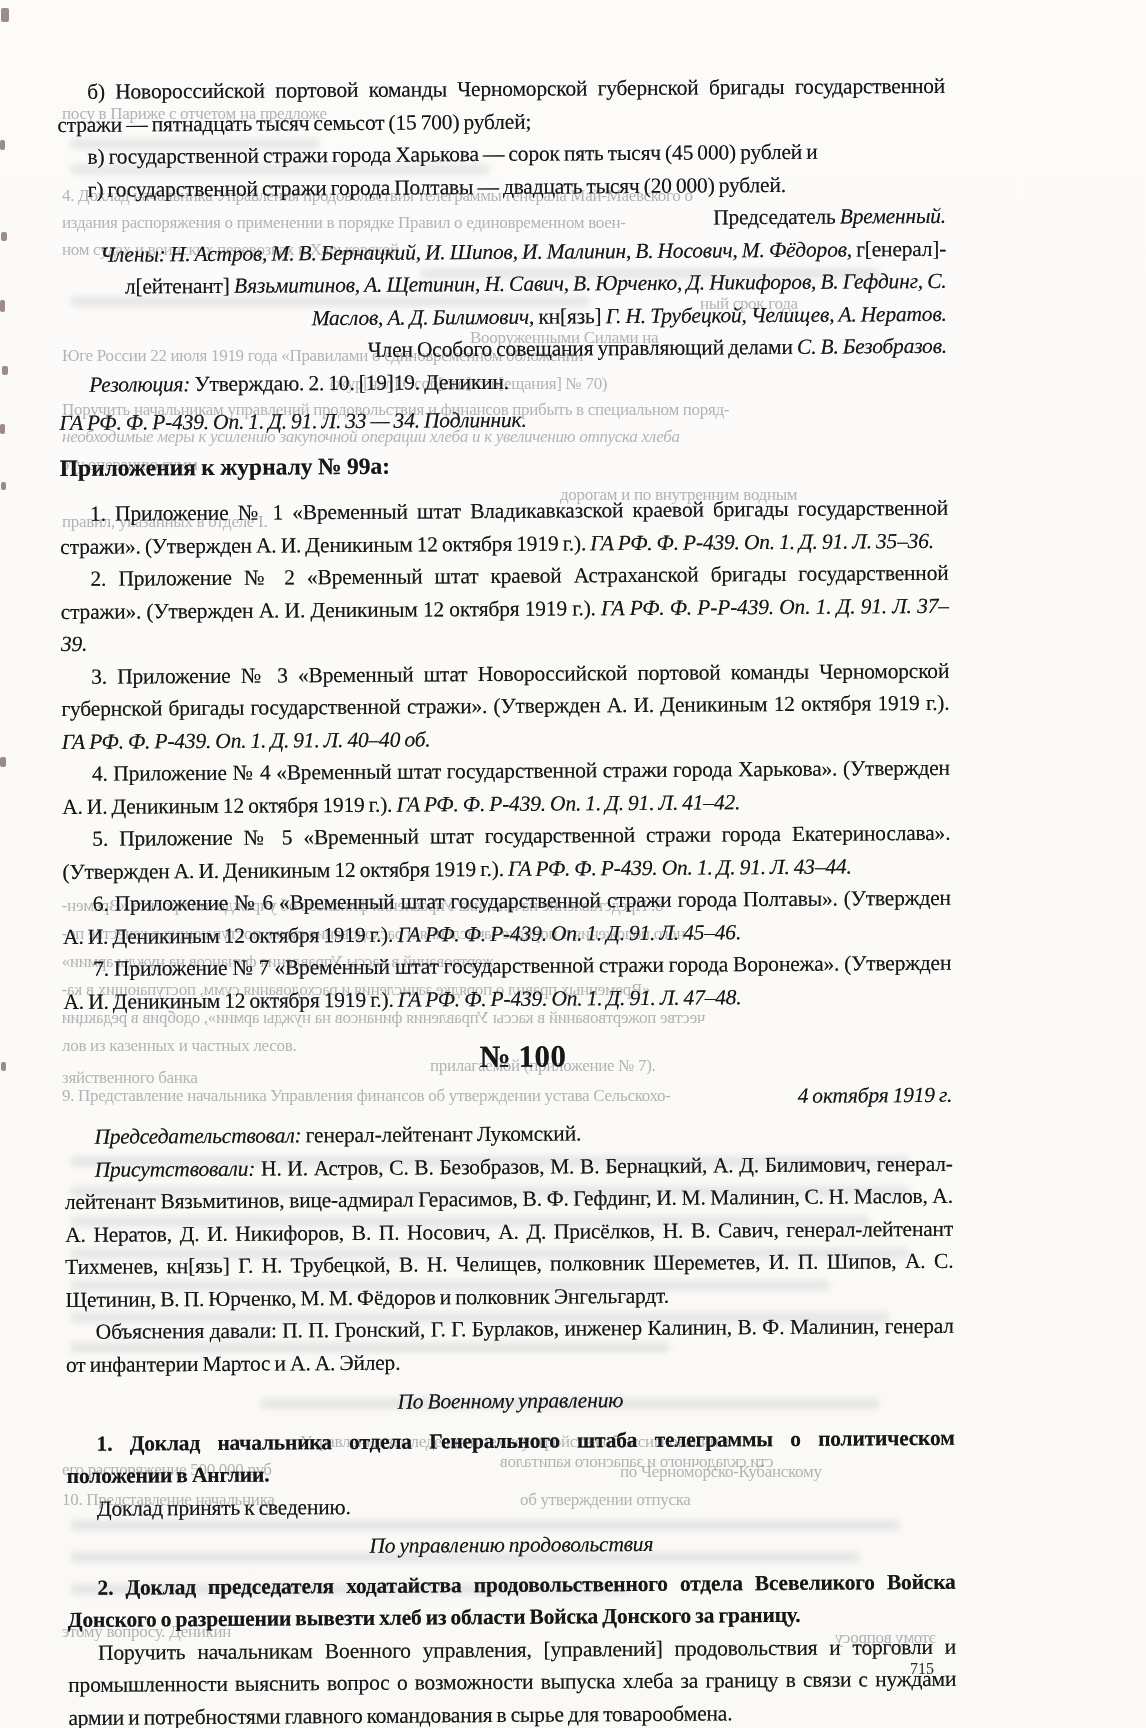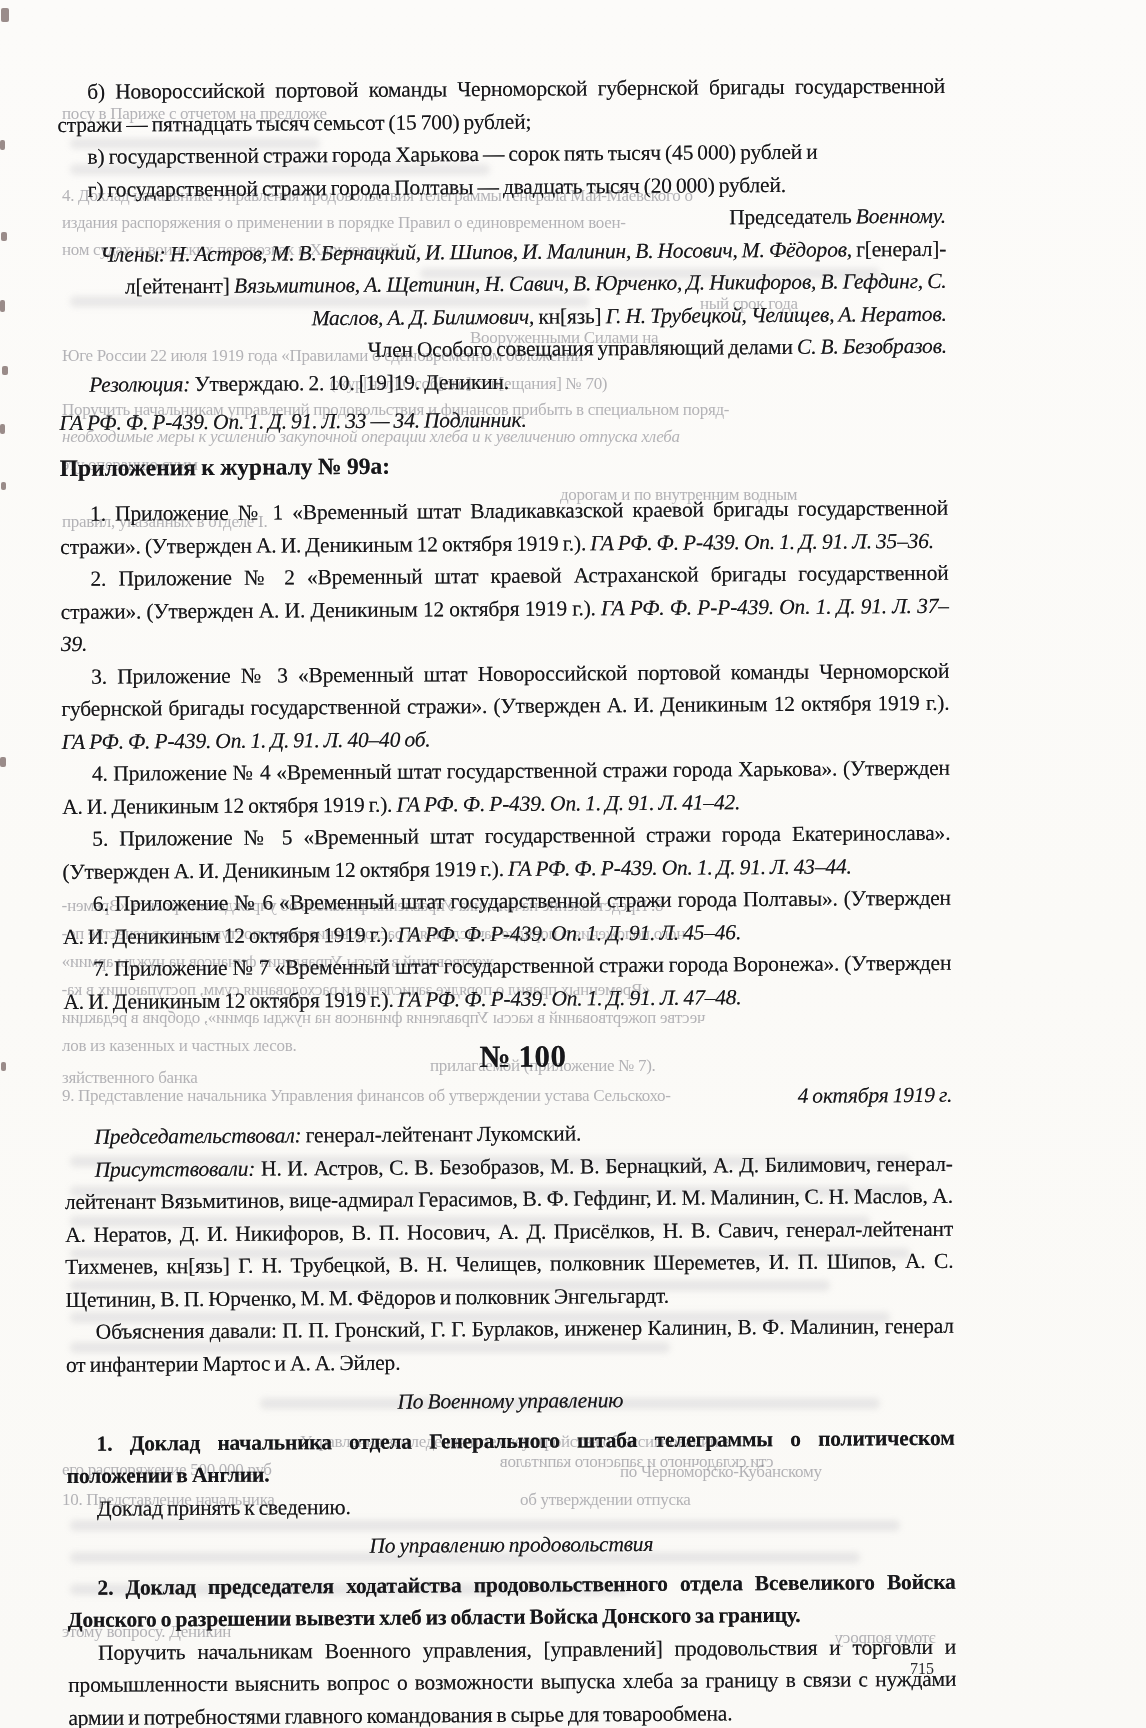--- a/index.html
+++ b/index.html
@@ -118,21 +118,21 @@
   <div class="speck" style="left:1px;top:482px;width:5px;height:8px"></div>
   <div class="speck" style="left:0;top:757px;width:6px;height:10px"></div>
   <div class="speck" style="left:1px;top:1062px;width:5px;height:9px"></div>
 
   <div class="doc">
 
     <p>б) Новороссийской портовой команды Черноморской губернской бригады государственной стражи — пятнадцать тысяч семьсот (15 700) рублей;</p>
     <p>в) государственной стражи города Харькова — сорок пять тысяч (45 000) рублей и</p>
     <p>г) государственной стражи города Полтавы — двадцать тысяч (20 000) рублей.</p>
 
-    <p class="right"><span>Председатель </span><span class="it">Военному.</span></p>
+    <p class="right"><span>Председатель </span><span class="it">Временный.</span></p>
     <p class="right members"><span class="it">Члены: Н. Астров, М. В. Бернацкий, И. Шипов, И. Малинин, В. Носович, М. Фёдоров, </span><span>г[енерал]-л[ейтенант] </span><span class="it">Вязьмитинов, А. Щетинин, Н. Савич, В. Юрченко, Д. Никифоров, В. Гефдинг, С. Маслов, А. Д. Билимович, </span><span>кн[язь] </span><span class="it">Г. Н. Трубецкой, Челищев, А. Нератов.</span></p>
     <p class="right"><span>Член Особого совещания управляющий делами </span><span class="it">С. В. Безобразов.</span></p>
     <p><span class="it">Резолюция: </span><span>Утверждаю. 2. 10. [19]19. Деникин.</span></p>
     <p class="noind it archive">ГА РФ. Ф. Р-439. Оп. 1. Д. 91. Л. 33 — 34. Подлинник.</p>
 
     <p class="h-app noind">Приложения к журналу № 99а:</p>
 
     <p><span>1. Приложение № 1 «Временный штат Владикавказской краевой бригады государственной стражи». (Утвержден А. И. Деникиным 12 октября 1919 г.). </span><span class="it">ГА РФ. Ф. Р-439. Оп. 1. Д. 91. Л. 35–36.</span></p>
     <p><span>2. Приложение № 2 «Временный штат краевой Астраханской бригады государственной стражи». (Утвержден А. И. Деникиным 12 октября 1919 г.). </span><span class="it">ГА РФ. Ф. Р-Р-439. Оп. 1. Д. 91. Л. 37–39.</span></p>
     <p><span>3. Приложение № 3 «Временный штат Новороссийской портовой команды Черноморской губернской бригады государственной стражи». (Утвержден А. И. Деникиным 12 октября 1919 г.). </span><span class="it">ГА РФ. Ф. Р-439. Оп. 1. Д. 91. Л. 40–40 об.</span></p>

